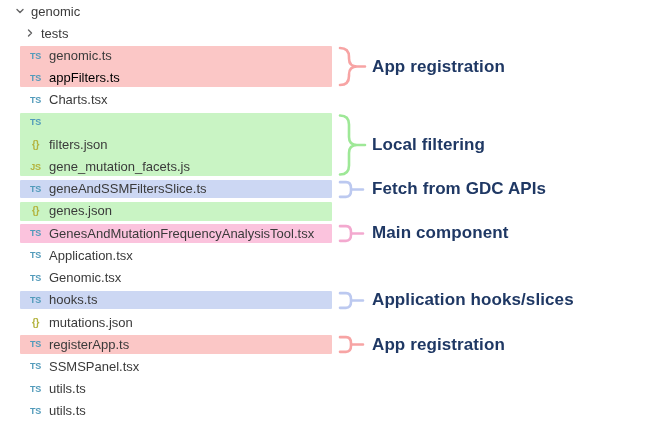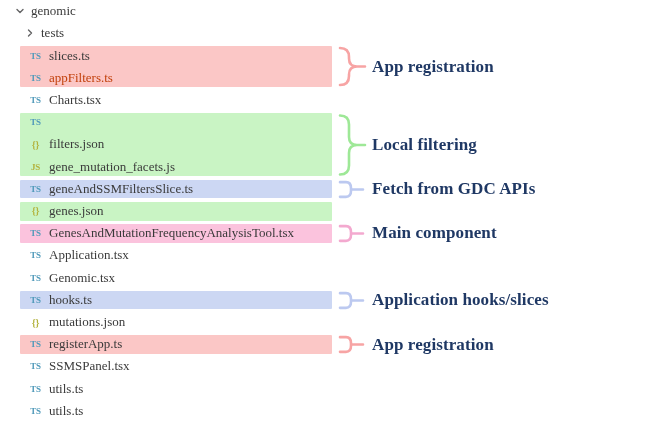--- a/index.html
+++ b/index.html
@@ -1,21 +1,21 @@
 <!DOCTYPE html>
 <html><head>
 <meta charset="utf-8">
 <style>
   html,body{margin:0;padding:0;background:#ffffff;}
   #app{
     position:relative;
     width:657px;height:422px;
     overflow:hidden;
     background:#ffffff;
-    font-family:Liberation Serif, serif;
+    font-family:Liberation Sans, sans-serif;
   }
   .layer{position:absolute;inset:0;}
   .hl-bar{
     position:absolute;
     left:20px;width:312px;
     border-radius:1px;
   }
   .tree-row{
     position:absolute;
     left:0;width:340px;
@@ -66,25 +66,25 @@
       <div class="tree-row" style="top: 22.2105px; height: 22.2105px; padding-left: 24px;">
         <span class="chev">
           <svg width="12" height="12" viewBox="0 0 12 12">
             <path d="M4.5 3 L7.5 6 L4.5 9" stroke="#646465" stroke-width="1.4" fill="none" stroke-linecap="round" stroke-linejoin="round"></path>
           </svg>
         </span>
         <span class="row-label" style="color: rgb(58, 58, 58);">tests</span>
       </div>
       <div class="tree-row" style="top: 44.4211px; height: 22.2105px; padding-left: 27px;">
         <span class="file-icon" style="color: rgb(81, 154, 186); font-size: 9px;">TS</span>
-        <span class="row-label" style="color: rgb(58, 58, 58);">slices.ts</span>
+        <span class="row-label" style="color: rgb(58, 58, 58);">genomic.ts</span>
       </div>
       <div class="tree-row" style="top: 66.6316px; height: 22.2105px; padding-left: 27px;">
         <span class="file-icon" style="color: rgb(81, 154, 186); font-size: 9px;">TS</span>
-        <span class="row-label" style="color: #c2410c;">appFilters.ts</span>
+        <span class="row-label" style="color: #000000;">appFilters.ts</span>
       </div>
       <div class="tree-row" style="top: 88.8421px; height: 22.2105px; padding-left: 27px;">
         <span class="file-icon" style="color: rgb(81, 154, 186); font-size: 9px;">TS</span>
         <span class="row-label" style="color: rgb(58, 58, 58);">Charts.tsx</span>
       </div>
       <div class="tree-row" style="top: 111.053px; height: 22.2105px; padding-left: 27px;">
         <span class="file-icon" style="color: rgb(81, 154, 186); font-size: 9px;">TS</span>
       </div>
       <div class="tree-row" style="top: 133.263px; height: 22.2105px; padding-left: 27px;">
         <span class="file-icon" style="color: rgb(179, 179, 62); font-size: 10px;">{}</span>

